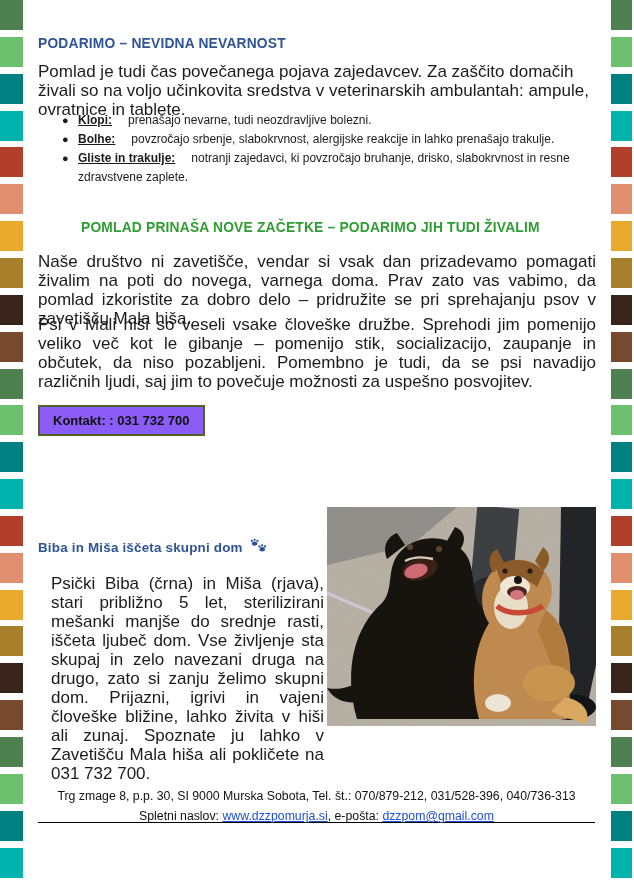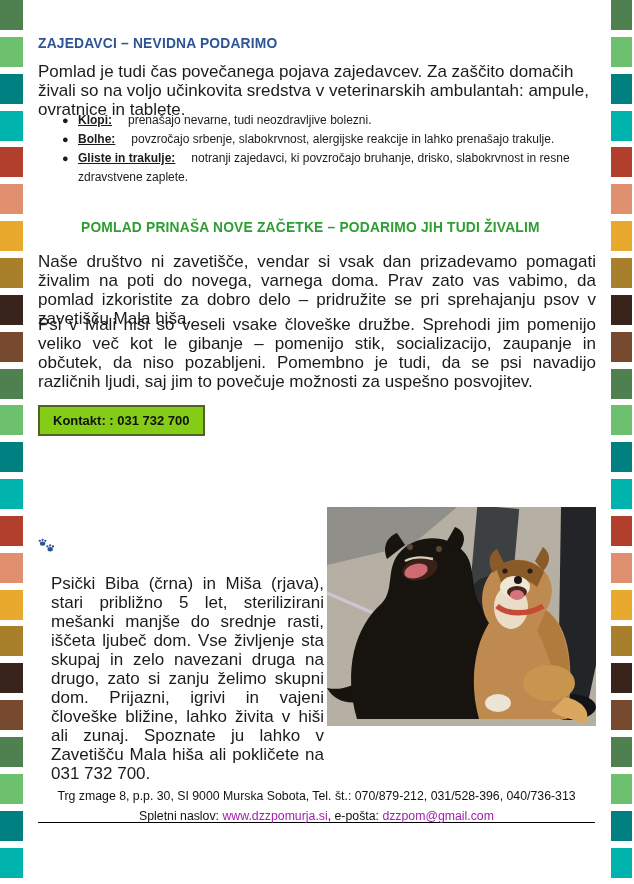--- a/index.html
+++ b/index.html
@@ -20,34 +20,34 @@
   .body-text{font-size:17px;line-height:19px;color:#1b1b1b;}
   .just{text-align:justify;}
   b,.bold{font-weight:normal;}
   
   .bullets{left:62px;top:111px;width:522px;}
   .bullet-row{display:flex;line-height:19px;font-size:12px;}
   .bullet-dot{width:16px;flex:0 0 16px;font-size:11px;}
   .blead{font-weight:bold;padding-right:16px;white-space:pre;text-decoration:underline;}
   
   .contact-box{
-    left:38px;top:405px;display:inline-block;background:#84cc16;
+    left:38px;top:405px;display:inline-block;background:#8b5cf6;
     border:2.5px solid #4F6228;padding:6px 13px;font-size:13px;font-weight:bold;color:#111;
   }
   
   .adopt-col{left:38px;top:538px;width:286px;}
   .adopt-head{display:flex;align-items:center;gap:7px;}
   .paw-icon{color:#2F5496;flex:0 0 auto;display:inline-block;}
   .adopt-col p{margin:17px 0 0 13px;}
   
   .photo{left:327px;top:507px;width:269px;height:219px;overflow:hidden;}
   
   .footer-rule{left:38px;top:822px;width:557px;border-top:1.5px solid #000;}
   .footer{left:38px;top:786px;width:557px;text-align:center;font-size:12.3px;line-height:20px;color:#111;}
-  .link{color:#a21caf;cursor:pointer;}
+  .link{text-decoration:underline;color:#1d4ed8;cursor:pointer;}
   p{margin:0;}
 </style>
 </head>
 <body>
 
 <div class="strip strip-left" id="strip-left">
     <div class="sq" style="top: 0px; background: rgb(78, 128, 80);"></div>
     <div class="sq" style="top: 36.85px; background: rgb(109, 192, 109);"></div>
     <div class="sq" style="top: 73.7px; background: rgb(0, 128, 128);"></div>
     <div class="sq" style="top: 110.55px; background: rgb(0, 179, 173);"></div>
@@ -92,21 +92,21 @@
     <div class="sq" style="top: 589.6px; background: rgb(232, 169, 45);"></div>
     <div class="sq" style="top: 626.45px; background: rgb(168, 127, 43);"></div>
     <div class="sq" style="top: 663.3px; background: rgb(56, 36, 26);"></div>
     <div class="sq" style="top: 700.15px; background: rgb(119, 73, 46);"></div>
     <div class="sq" style="top: 737px; background: rgb(78, 128, 80);"></div>
     <div class="sq" style="top: 773.85px; background: rgb(109, 192, 109);"></div>
     <div class="sq" style="top: 810.7px; background: rgb(0, 128, 128);"></div>
     <div class="sq" style="top: 847.55px; background: rgb(0, 179, 173);"></div>
   </div>
 
-<div class="abs h-blue" style="left:38px;top:36px;">ZAJEDAVCI – NEVIDNA PODARIMO</div>
+<div class="abs h-blue" style="left:38px;top:36px;">PODARIMO – NEVIDNA NEVARNOST</div>
 
 <p class="abs body-text" style="left:38px;top:62px;width:556px;">Pomlad je tudi čas povečanega pojava zajedavcev. Za zaščito domačih živali so na voljo učinkovita sredstva v veterinarskih ambulantah: ampule, ovratnice in tablete.</p>
 
 <div class="abs bullets">
   <div class="bullet-row">
     <span class="bullet-dot">●</span>
     <span><span class="blead">Klopi:</span><span>prenašajo nevarne, tudi neozdravljive bolezni.</span></span>
   </div>
   <div class="bullet-row">
     <span class="bullet-dot">●</span>
@@ -128,20 +128,21 @@
 
 <div class="abs contact-box">
   <span>Kontakt: : 031 732 700</span>
 </div>
 
 <div class="abs body-text just" style="left:38px;top:443px;width:558px;">
 </div>
 
 <div class="abs adopt-col">
   <div class="adopt-head">
+    <span class="h-blue" style="font-size:13.4px;">Biba in Miša iščeta skupni dom</span>
     <span class="paw-icon">
       <svg width="17" height="15" viewBox="0 0 17 15">
         <g fill="#2F5496">
           <ellipse cx="4.6" cy="5.6" rx="2.7" ry="2.2"></ellipse>
           <circle cx="1.8" cy="2.8" r="1.15"></circle>
             <circle cx="4.6" cy="1.8" r="1.15"></circle>
             <circle cx="7.4" cy="2.8" r="1.15"></circle>
           <ellipse cx="12.2" cy="11.2" rx="2.7" ry="2.2"></ellipse>
           <circle cx="9.4" cy="8.4" r="1.15"></circle>
             <circle cx="12.2" cy="7.4" r="1.15"></circle>

